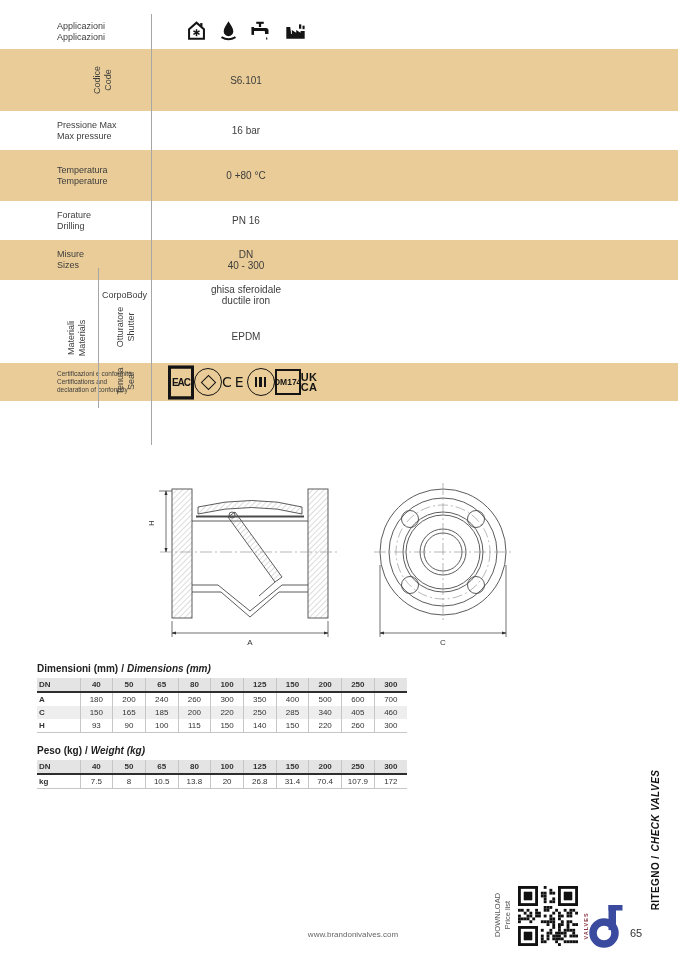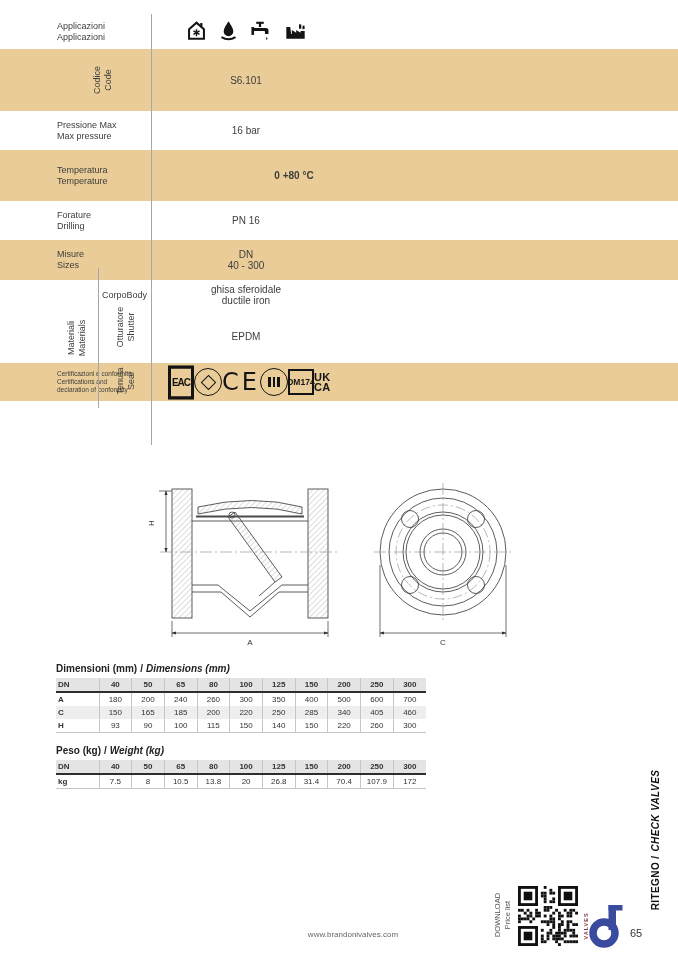--- a/index.html
+++ b/index.html
@@ -10,45 +10,45 @@
   .spec{position:absolute;top:14px;left:0;width:678px;}
   .srow{display:flex;width:678px;}
   .tan{background:#e9cc97;}
   .lbl-cell{width:151px;box-sizing:border-box;padding-left:57px;display:flex;flex-direction:column;
             justify-content:center;font-size:9px;line-height:11px;color:#3d3d3d;}
   .val-cell{width:190px;display:flex;flex-direction:column;align-items:center;justify-content:center;
             font-size:10px;line-height:11px;text-align:center;color:#3d3d3d;}
   .rest{flex:1;}
   .h35{height:35px}.h62{height:62px}.h33{height:39px}.h51{height:51px}.h40{height:40px}
   .h30{height:30px}.h57{height:57px}.h53{height:53px}.h38{height:38px}
-  .bold{font-weight:bold;padding-left:48px;}
+  .bold{font-weight:normal;}
   .m-strip{width:56px;}
   .m-mid{width:42px;}
   .m-sub{width:53px;display:flex;flex-direction:row;align-items:center;justify-content:center;
          font-size:9px;line-height:11px;text-align:center;color:#3d3d3d;}
   .vline1{position:absolute;left:151px;top:0;width:1px;height:431px;background:#a6a6a6;}
   .vline2{position:absolute;left:98px;top:254px;width:1px;height:140px;background:#a6a6a6;}
   .rot{position:absolute;transform:translate(-50%,-50%) rotate(-90deg);font-size:9px;line-height:11px;
        color:#3d3d3d;text-align:center;white-space:nowrap;}
   .certs-lbl{font-size:6.5px;line-height:8px;}
   .icons-row{display:flex;gap:11px;align-items:center;}
   .logos{display:flex;align-items:center;margin-left:17px;}
   .logo-eac{width:20px;height:25px;border:3px solid #141414;display:flex;align-items:center;justify-content:center;
             font-weight:bold;font-size:10px;letter-spacing:-1px;color:#141414;transform:scaleY(1.1);background:transparent;}
   .stamp{width:26px;height:26px;border:1.6px solid #141414;border-radius:50%;display:flex;align-items:center;justify-content:center;}
   .stamp .diam{width:9px;height:9px;border:1.6px solid #141414;transform:rotate(45deg);}
   .stamp .bars{display:flex;gap:2px;align-items:flex-end;}
   .stamp .bars i{display:block;width:2.5px;height:10px;background:#141414;}
-  .logo-ce{font-size:24px;font-weight:400;letter-spacing:3px;color:#141414;font-family:"DejaVu Sans",sans-serif;}
+  .logo-ce{font-size:14px;font-weight:400;letter-spacing:3px;color:#141414;font-family:"DejaVu Sans",sans-serif;}
   .logo-dm{width:22px;height:22px;border:2px solid #141414;display:flex;flex-direction:row;align-items:center;
            justify-content:center;font-size:8.5px;font-weight:bold;line-height:9px;color:#141414;}
   .logo-ukca{font-weight:800;font-size:11px;line-height:10px;color:#141414;letter-spacing:0.5px;}
 
   
-  .tbl-block{position:absolute;left:56px;width:372px;}
+  .tbl-block{position:absolute;left:37px;width:372px;}
   .tbl-title{font-size:10px;font-weight:bold;color:#222;margin-bottom:4px;}
   .tbl-title .sep{margin:0 3px;}
   .tbl-title .it{font-style:italic;}
   table.dims{border-collapse:collapse;table-layout:fixed;width:370px;font-size:8px;color:#333;}
   table.dims th,table.dims td{padding:2px 0;text-align:center;border-left:1px solid #c6c6c6;}
   table.dims th.lbl,table.dims td.lbl{text-align:left;padding-left:2px;border-left:none;font-weight:bold;}
   table.dims thead tr{background:#e4e4e4;}
   table.dims thead th{font-weight:bold;border-bottom:2px solid #2e2e2e;}
   table.dims tbody tr:nth-child(even){background:#eeeeee;}
   table.dims tbody tr:last-child td{border-bottom:1px solid #c6c6c6;}

